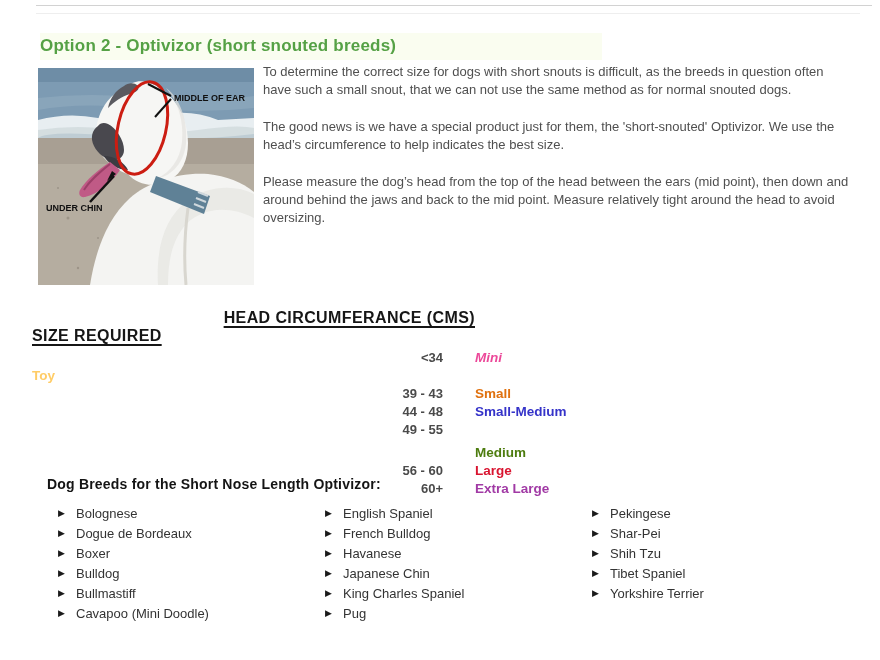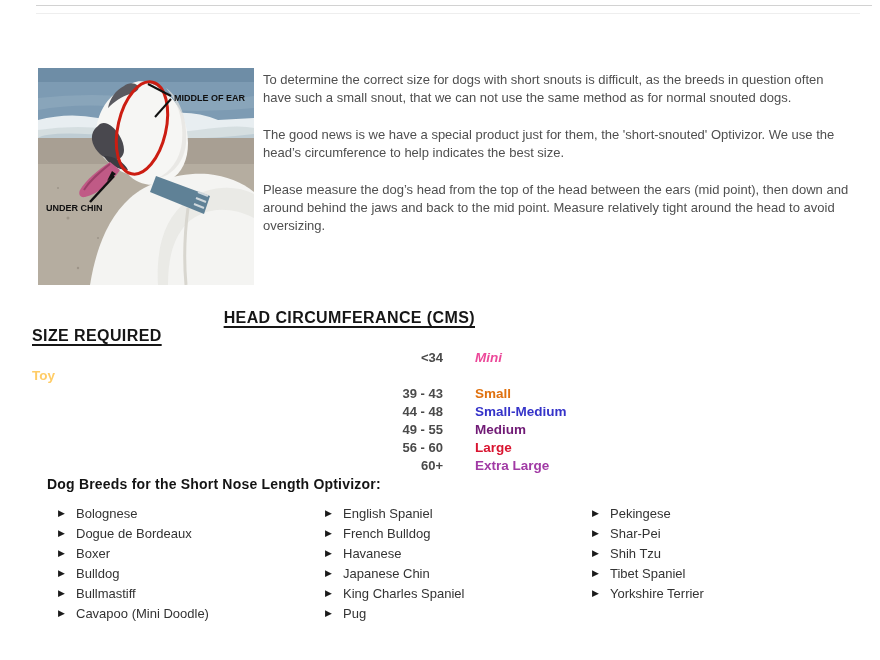--- a/index.html
+++ b/index.html
@@ -23,21 +23,21 @@
     letter-spacing:0.2px;
   }
 
   .dog-figure {
     position:absolute; left:38px; top:68px;
     width:216px; height:217px;
   }
 
   .intro {
     position:absolute; left:263px; top:63px; width:592px;
-    font-size:13px; line-height:18px; color:#4f4f4f;margin-top:8px;
+    font-size:13px; line-height:18px; color:#4f4f4f;
   }
   .intro p { margin:0 0 19px 0; }
 
   .size-table { position:absolute; left:0; top:309px; width:880px; }
   .s-header { display:flex; align-items:baseline; margin-bottom:4px;flex-direction:column; }
   .s-h-range {
     display:block; width:443px; text-align:right;
     font-size:16px; font-weight:bold; color:#161616; letter-spacing:0.4px;
     text-decoration:underline; text-decoration-thickness:2px; text-underline-offset:3px;
   }
@@ -64,20 +64,21 @@
   .breed-name { font-size:13px; color:#333333; }
 </style>
 </head>
 <body>
 
 <div class="page">
 
   <div class="top-divider"></div>
   <div class="top-divider-2"></div>
 
+  <h1 class="page-title">Option 2 - Optivizor (short snouted breeds)</h1>
 
   <div class="dog-figure">
     <svg width="216" height="217" viewBox="0 0 216 217">
 
       <rect x="0" y="0" width="216" height="72" fill="#7d9bb3"></rect>
       <rect x="0" y="0" width="216" height="14" fill="#6e8da6"></rect>
       <path d="M0,30 Q54,24 108,30 T216,28 L216,40 Q160,46 100,40 T0,42 Z" fill="#8fa9bd" opacity="0.7"></path>
 
       <path d="M0,52 Q30,44 60,50 T120,48 T180,52 L216,50 L216,66 Q150,74 80,68 T0,70 Z" fill="#e8eef1"></path>
       <path d="M0,62 Q40,56 80,62 T160,62 T216,60 L216,74 L0,76 Z" fill="#cfd9dc" opacity="0.8"></path>
@@ -145,21 +146,21 @@
     <div class="s-row">
       <span class="s-range">39 - 43</span>
       <span class="s-size" style="color: rgb(224, 113, 15);">Small</span>
     </div>
     <div class="s-row">
       <span class="s-range">44 - 48</span>
       <span class="s-size" style="color: rgb(53, 51, 201);">Small-Medium</span>
     </div>
     <div class="s-row">
       <span class="s-range">49 - 55</span>
-      <span class="s-size" style="color: #701a75;">Medium</span>
+      <span class="s-size" style="color: #4d7c0f; margin-top: 23px;">Medium</span>
     </div>
     <div class="s-row">
       <span class="s-range">56 - 60</span>
       <span class="s-size" style="color: rgb(217, 20, 48);">Large</span>
     </div>
     <div class="s-row">
       <span class="s-range">60+</span>
       <span class="s-size" style="color: rgb(161, 58, 165);">Extra Large</span>
     </div>
   </div>

